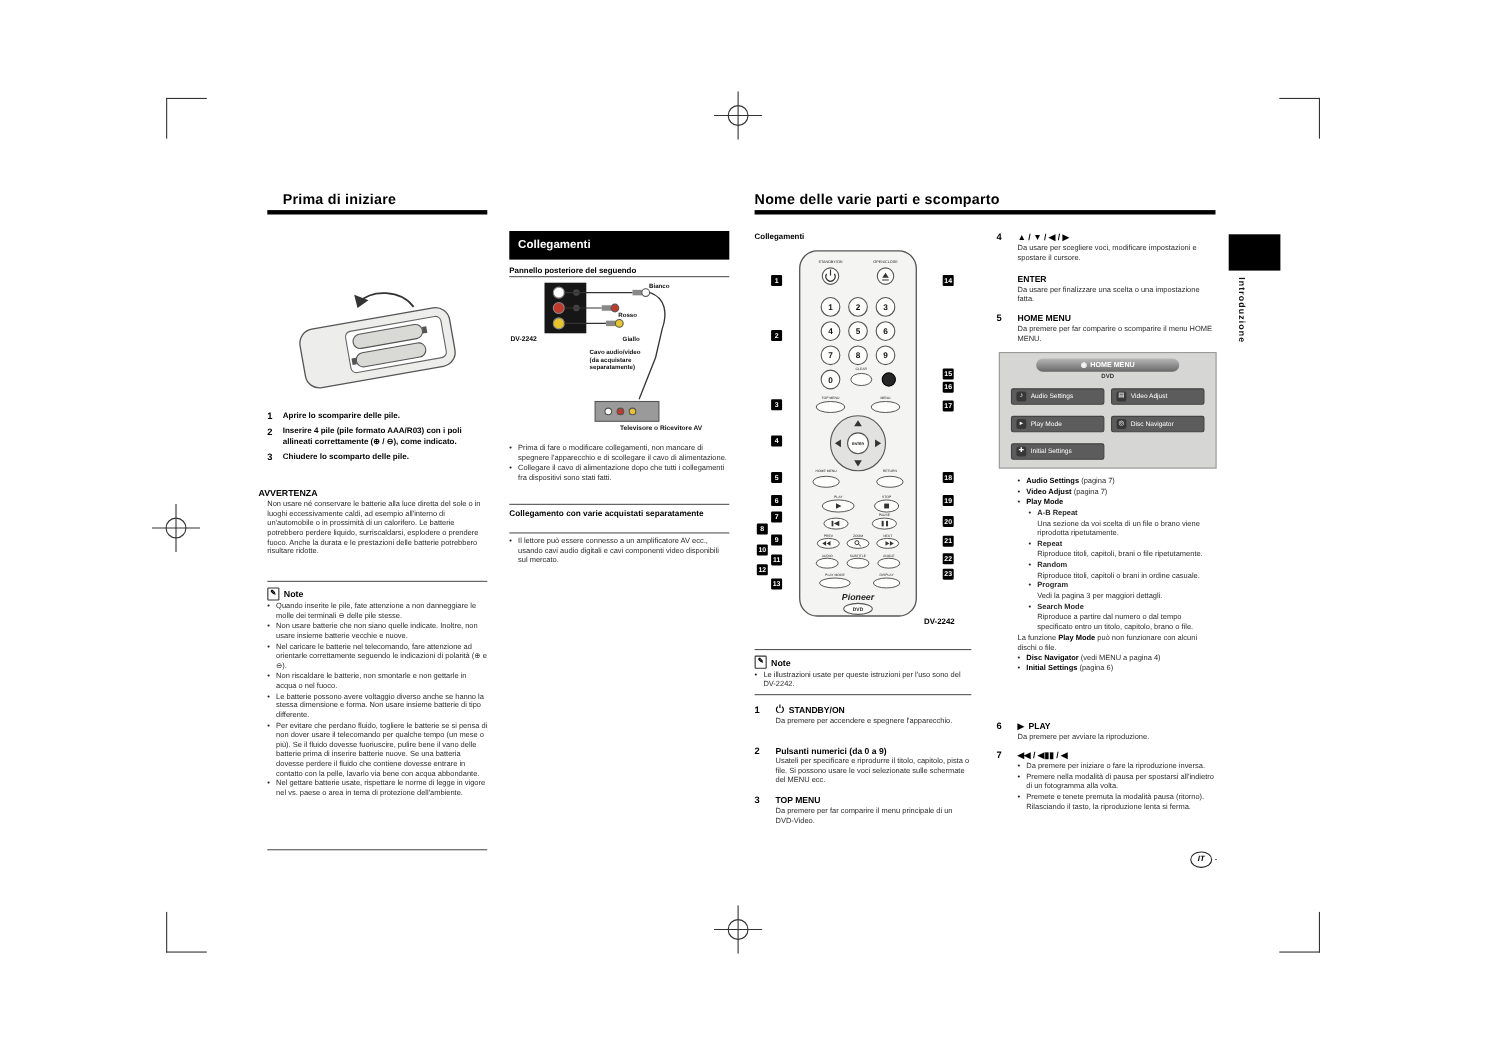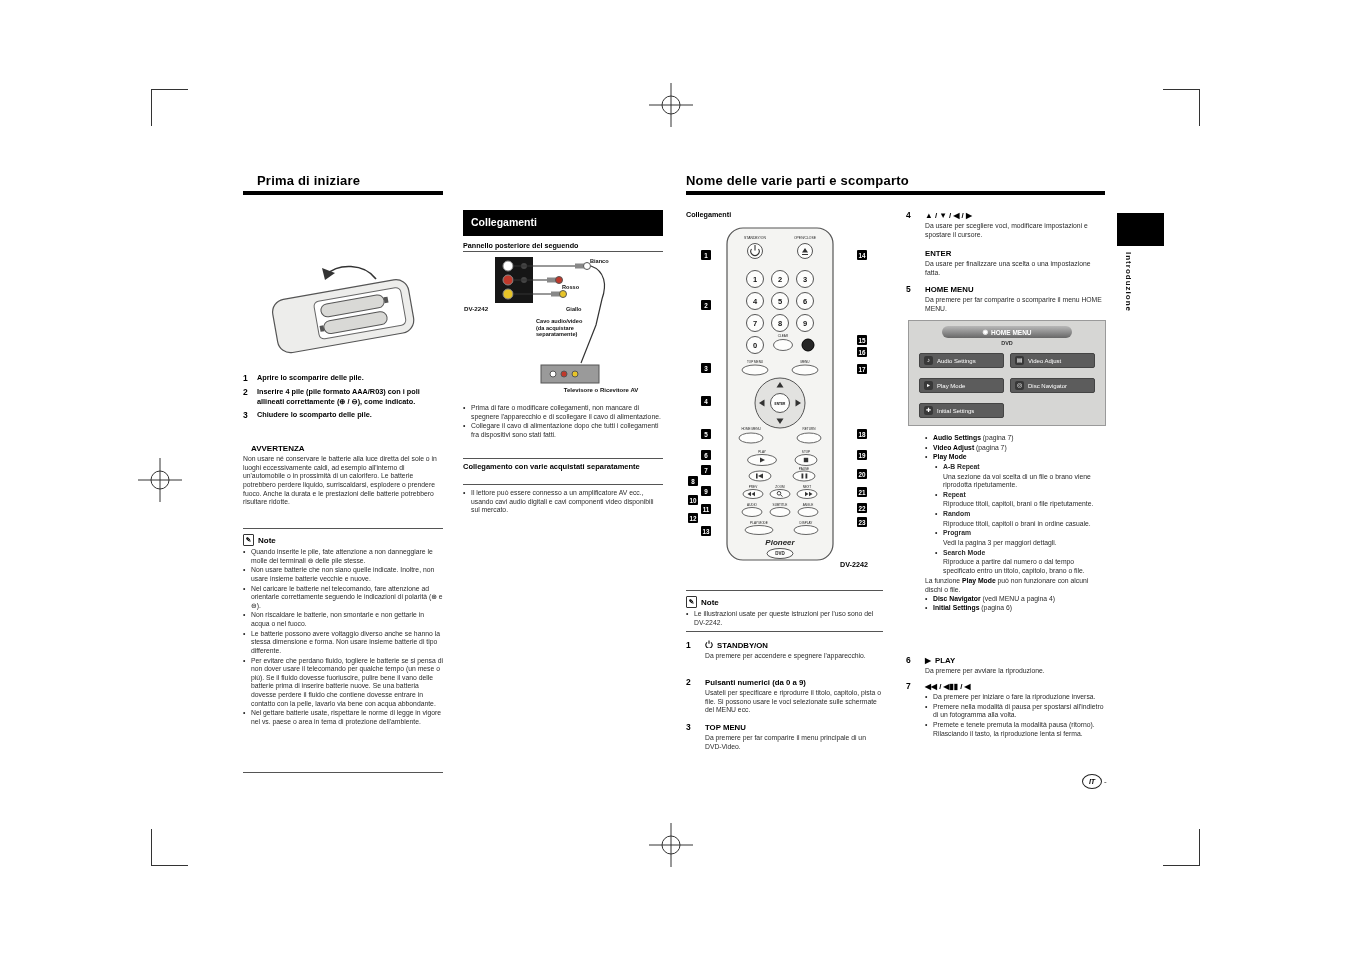--- a/index.html
+++ b/index.html
@@ -122,21 +122,21 @@
         <span class="step-num">2</span>
         <span class="step-text">Inserire 4 pile (pile formato AAA/R03) con i poli allineati correttamente (⊕ / ⊖), come indicato.</span>
       </div>
 
       <div class="step">
         <span class="step-num">3</span>
         <span class="step-text">Chiudere lo scomparto delle pile.</span>
       </div>
     </div>
 
-  <div class="abs warn-t" style="left:251px;top:444px">AVVERTENZA</div>
+  <div class="abs warn-t" style="left:235px;top:444px">AVVERTENZA</div>
   <div class="abs fine" style="left:243px;top:455px;width:200px">Non usare né conservare le batterie alla luce diretta del sole o in luoghi eccessivamente caldi, ad esempio all'interno di un'automobile o in prossimità di un calorifero. Le batterie potrebbero perdere liquido, surriscaldarsi, esplodere o prendere fuoco. Anche la durata e le prestazioni delle batterie potrebbero risultare ridotte.</div>
 
   <div class="abs hair" style="left:243px;top:528px;width:200px"></div>
   <div class="abs notehead" style="left:243px;top:534px">
     <span class="noteicon">✎</span>
     <span>Note</span>
   </div>
   <div class="abs" style="left:243px;top:548px;width:200px">
 
       <div class="bullet">

